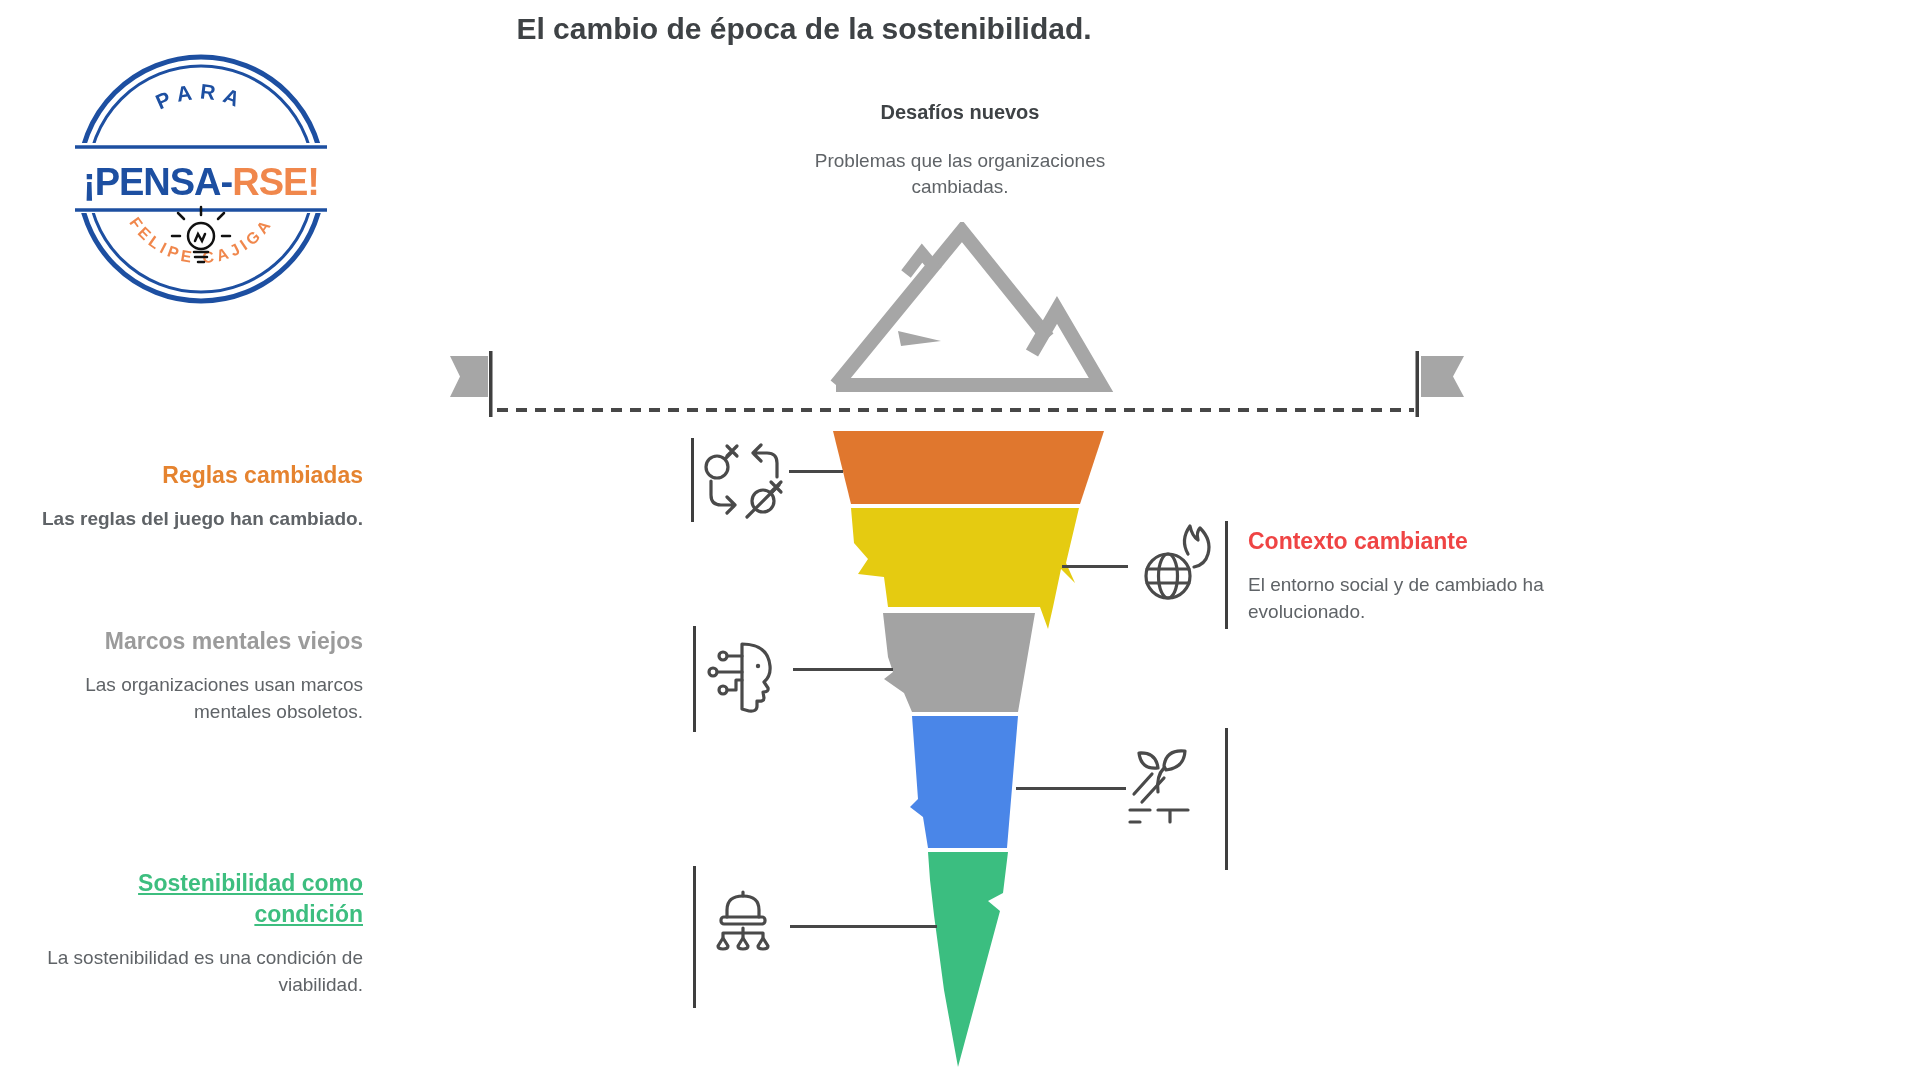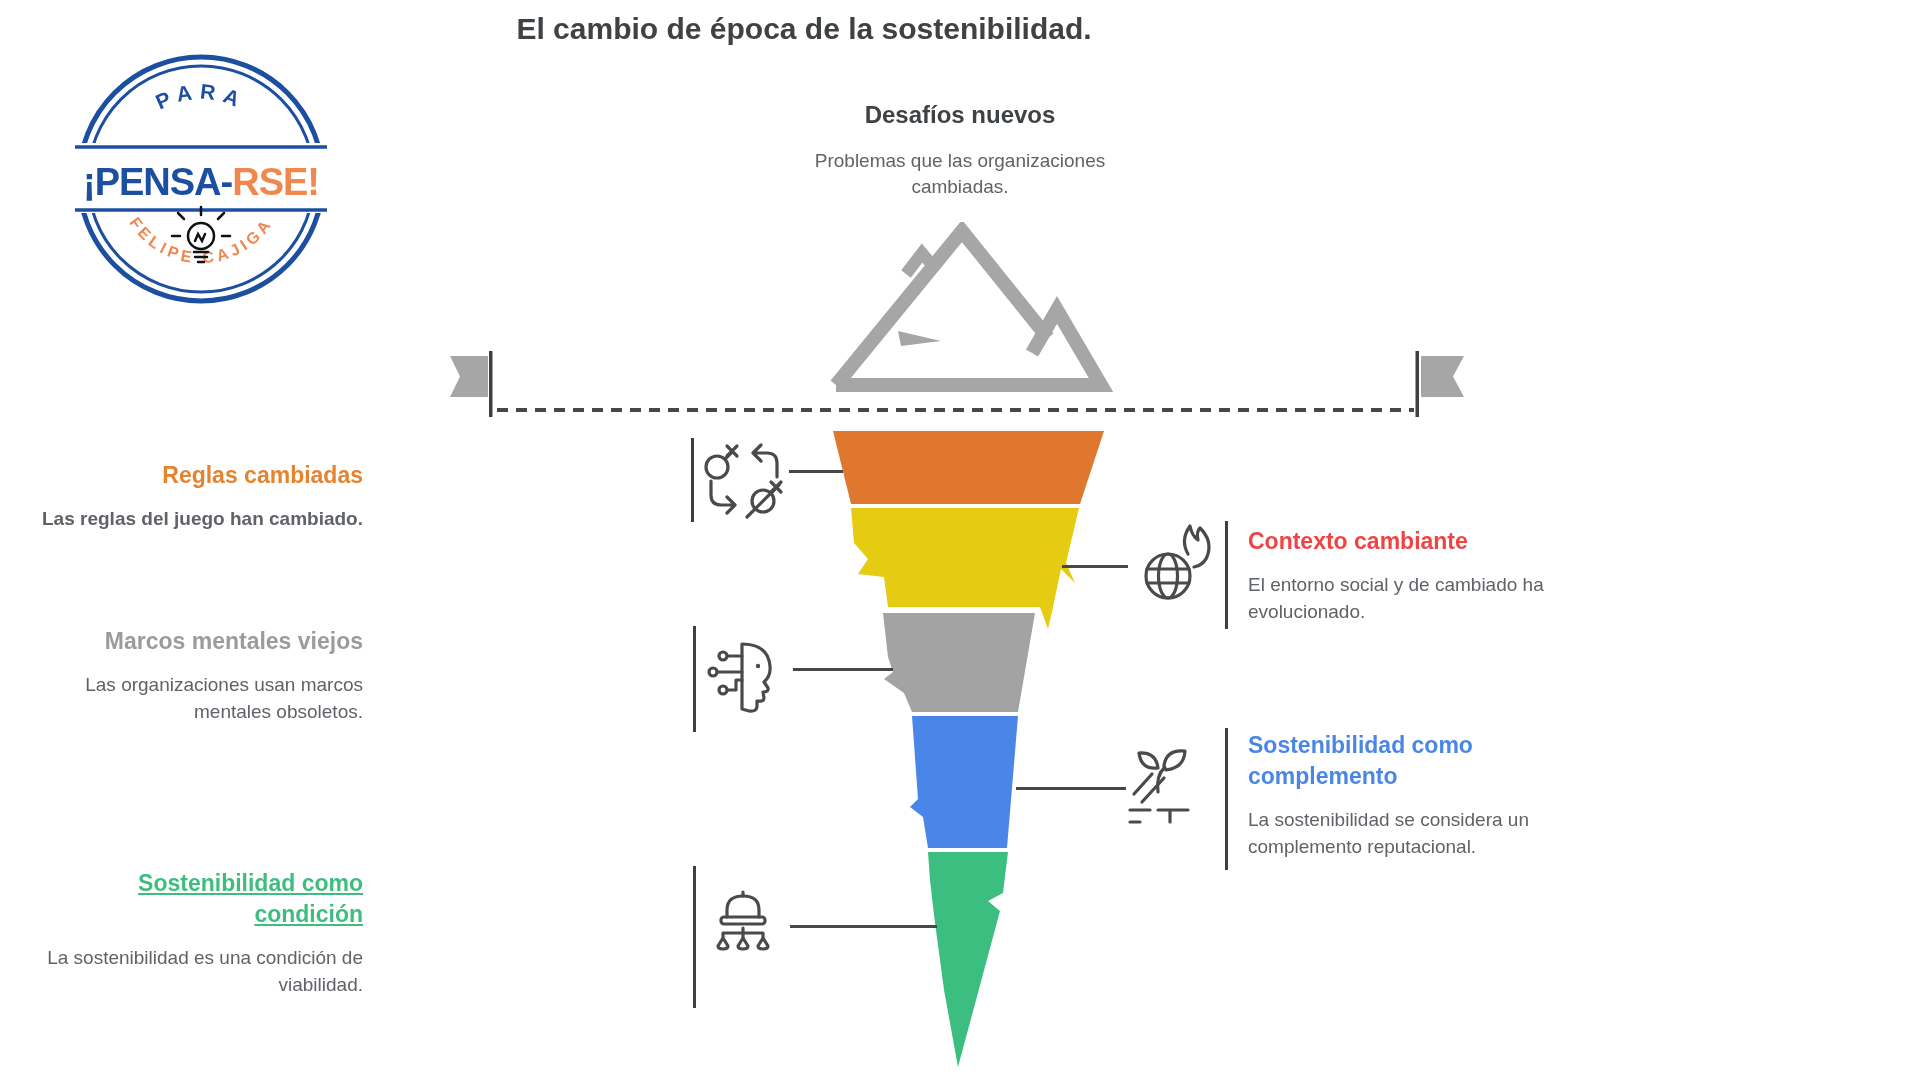--- a/index.html
+++ b/index.html
@@ -2,21 +2,21 @@
 <html><head>
 <meta charset="utf-8">
 <style>
   html,body{margin:0;padding:0;background:#ffffff;}
   .canvas{position:relative;width:1608px;height:1080px;background:#ffffff;overflow:hidden;
           font-family:"Liberation Sans","DejaVu Sans",sans-serif;}
   .abs{position:absolute;}
 
   .page-title{left:0;top:12px;width:100%;text-align:center;font-size:30px;font-weight:bold;color:#3E4245;}
 
-  .hdr-title{left:660px;top:101px;width:600px;text-align:center;font-size:24px;font-weight:bold;color:#3E4245;}
+  .hdr-title{left:660px;top:101px;width:600px;text-align:center;font-size:20px;font-weight:bold;color:#3E4245;}
   .hdr-sub{left:795px;top:148px;width:330px;text-align:center;font-size:19px;line-height:26px;color:#5F6367;}
 
   .connector{height:3px;background:#474747;}
   .divider{width:3px;background:#3F3F3F;}
 
   .item{width:430px;}
   .item-left{text-align:right;right:1245px;}
   .item-right{text-align:left;left:1248px;}
   .item-title{font-size:23px;font-weight:bold;line-height:31px;}
   .item-desc{font-size:19px;line-height:27px;color:#5F6367;margin-top:14px;}
@@ -160,23 +160,19 @@
   <div class="abs item item-right" style="top:526px;">
     <div class="item-title" style="color: #ef4444;">Contexto cambiante</div>
     <div class="item-desc w320">El entorno social y de cambiado ha evolucionado.</div>
   </div>
 
   <div class="abs item item-left" style="top:626px;">
     <div class="item-title" style="color: rgb(155, 155, 155);">Marcos mentales viejos</div>
     <div class="item-desc w300 ml-auto">Las organizaciones usan marcos mentales obsoletos.</div>
   </div>
 
-  <div class="abs item item-right" style="top:730px;">
-    <div class="item-title w260" style="color: rgb(74, 134, 232);">Sostenibilidad como complemento</div>
-    <div class="item-desc w330">La sostenibilidad se considera un complemento reputacional.</div>
-  </div>
 
   <div class="abs item item-left" style="top:868px;">
     <div class="item-title w270 ml-auto" style="color: rgb(61, 190, 127);">Sostenibilidad como condición</div>
     <div class="item-desc w330 ml-auto">La sostenibilidad es una condición de viabilidad.</div>
   </div>
 
 </div>
 
 </body></html>

